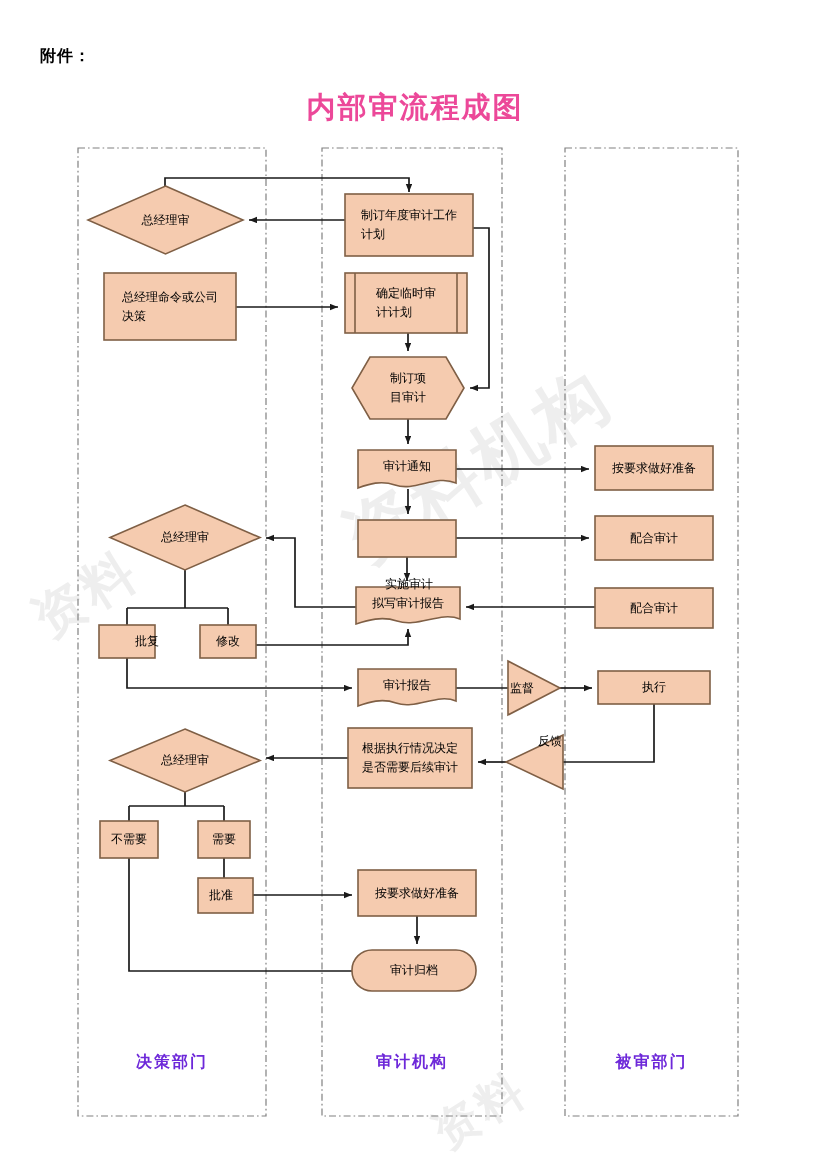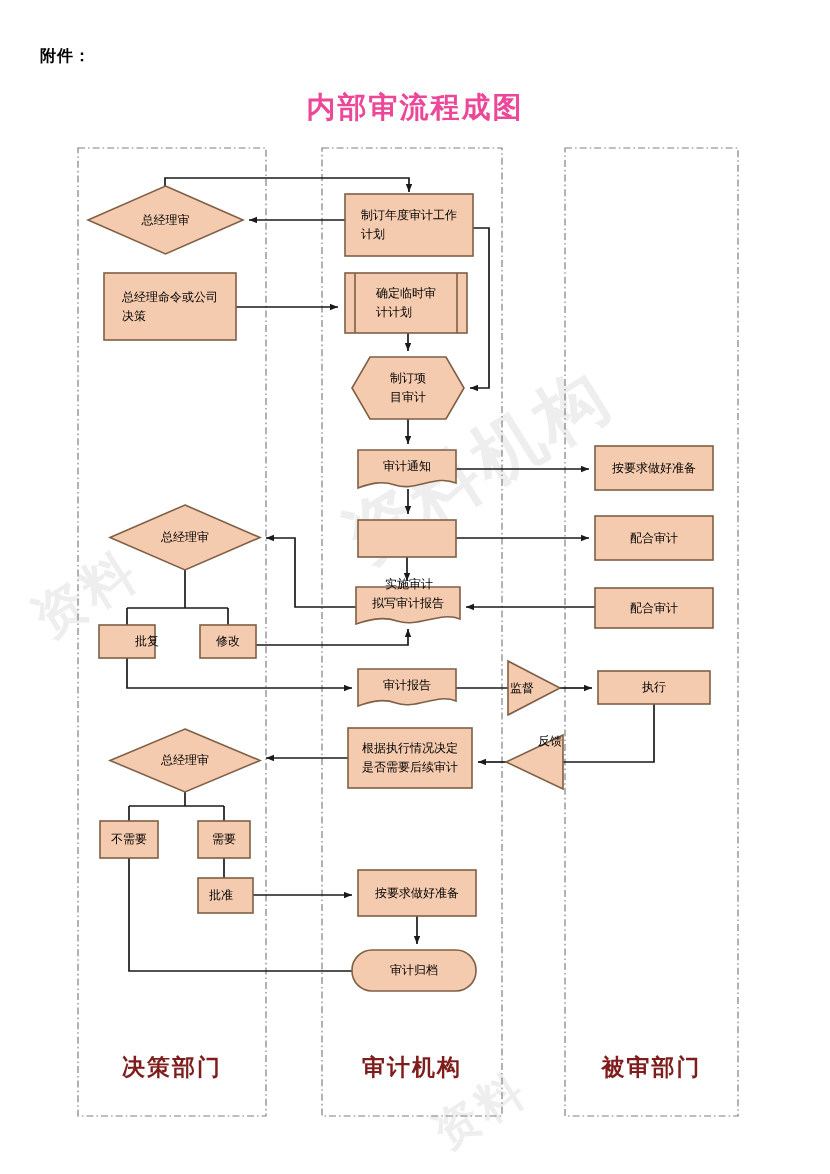--- a/index.html
+++ b/index.html
@@ -12,21 +12,21 @@
     position:absolute;left:40px;top:46px;font-size:16px;color:#000;
     font-family:"Liberation Serif","DejaVu Serif",serif;font-weight:700;letter-spacing:1px;
   }
   .doc-title{
     position:absolute;left:0;top:88px;width:830px;text-align:center;
     font-size:29px;font-weight:700;color:#ec4899;
     font-family:"Liberation Serif","DejaVu Serif",serif;letter-spacing:2px;
   }
   svg.canvas{position:absolute;left:0;top:0;width:830px;height:1174px;}
   .lane-label{
-    position:absolute;font-size:23px;font-weight:700;color:#7f1d1d;
+    position:absolute;font-size:16px;font-weight:700;color:#6d28d9;
     font-family:"Liberation Serif","DejaVu Serif",serif;letter-spacing:2px;text-align:center;
   }
   .node-text{
     position:absolute;display:flex;align-items:center;justify-content:center;
     text-align:left;color:#000;font-size:12px;line-height:1.55;
     font-family:"Liberation Sans","DejaVu Sans",sans-serif;
     pointer-events:none;white-space:pre-line;
   }
   .wm{
     position:absolute;color:rgba(160,160,160,0.18);font-size:70px;font-weight:700;

